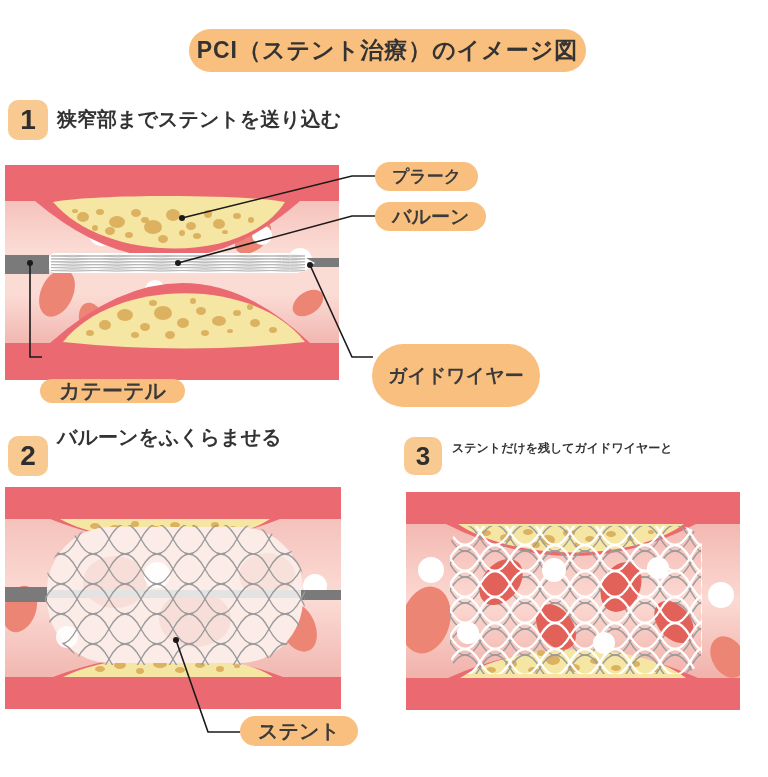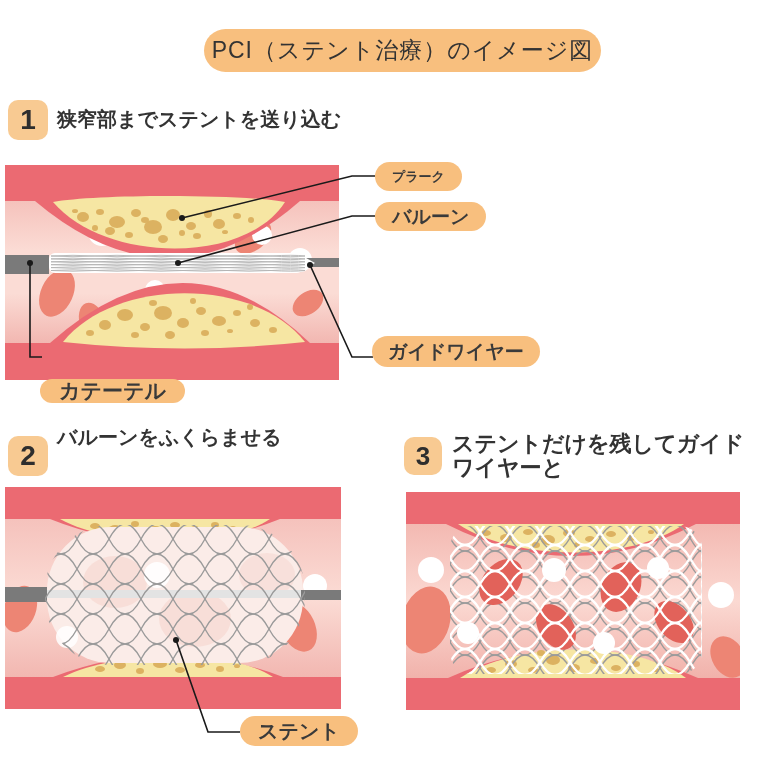--- a/index.html
+++ b/index.html
@@ -5,46 +5,46 @@
   html,body{margin:0;padding:0;}
   body{
     width:768px;height:777px;position:relative;background:#ffffff;
     font-family:"Liberation Sans","DejaVu Sans",sans-serif;
     color:var(--textDark,#333);
     overflow:hidden;
   }
   .abs{position:absolute;}
   
   #title-badge{
-    left:204px;top:29px;width:397px;height:43px;
+    left:189px;top:29px;width:397px;height:43px;
     background:var(--pillOrange,#F8BF7E);
     border-radius:22px;display:flex;align-items:center;justify-content:center;
-    font-size:23px;font-weight:normal;letter-spacing:1px;z-index:10;
+    font-size:23px;font-weight:bold;letter-spacing:1px;z-index:10;
   }
   
   .step-num{
     width:40px;height:40px;background:var(--numBoxOrange,#F8CA92);
     border-radius:10px;display:flex;align-items:center;justify-content:center;
     font-size:28px;font-weight:bold;color:#2e2e2e;z-index:10;
   }
   .step-label{font-size:20px;font-weight:bold;z-index:10;white-space:nowrap;}
-  .step-label.small{font-size:22px;line-height:24px;white-space:normal;width:300px;}
+  .step-label.small{font-size:12px;line-height:32px;white-space:normal;width:300px;}
   
   .fig{z-index:1;}
   .fig svg{display:block;}
   
   .pill{
     background:var(--pillOrange,#F8BF7E);
     border-radius:999px;display:flex;align-items:center;justify-content:center;
     font-weight:bold;color:#3a3a3a;white-space:nowrap;z-index:10;
   }
-  #label-plaque{left:375px;top:162px;height:29px;padding:0 17px;font-size:13px;}
+  #label-plaque{left:375px;top:162px;height:29px;padding:0 17px;font-size:17px;}
   #label-stent{left:375px;top:202px;height:29px;padding:0 17px;font-size:19px;}
   #label-catheter{left:40px;top:343px;height:24px;padding:0 19px;font-size:21px;margin-top:36px;}
-  #label-guidewire{left:372px;top:336px;height:31px;padding:0 16px;font-size:19px;}
+  #label-guidewire{left:372px;top:344px;height:31px;padding:16px 16px;font-size:19px;}
   #label-balloon{left:240px;top:716px;height:30px;padding:0 18px;font-size:20px;}
   
   #leader-overlay{left:0;top:0;z-index:5;pointer-events:none;}
 </style>
 </head>
 <body>
 
 <div class="abs" id="title-badge">PCI（ステント治療）のイメージ図</div>
 
 <div class="abs step-num" style="left:8px;top:100px;">1</div>

